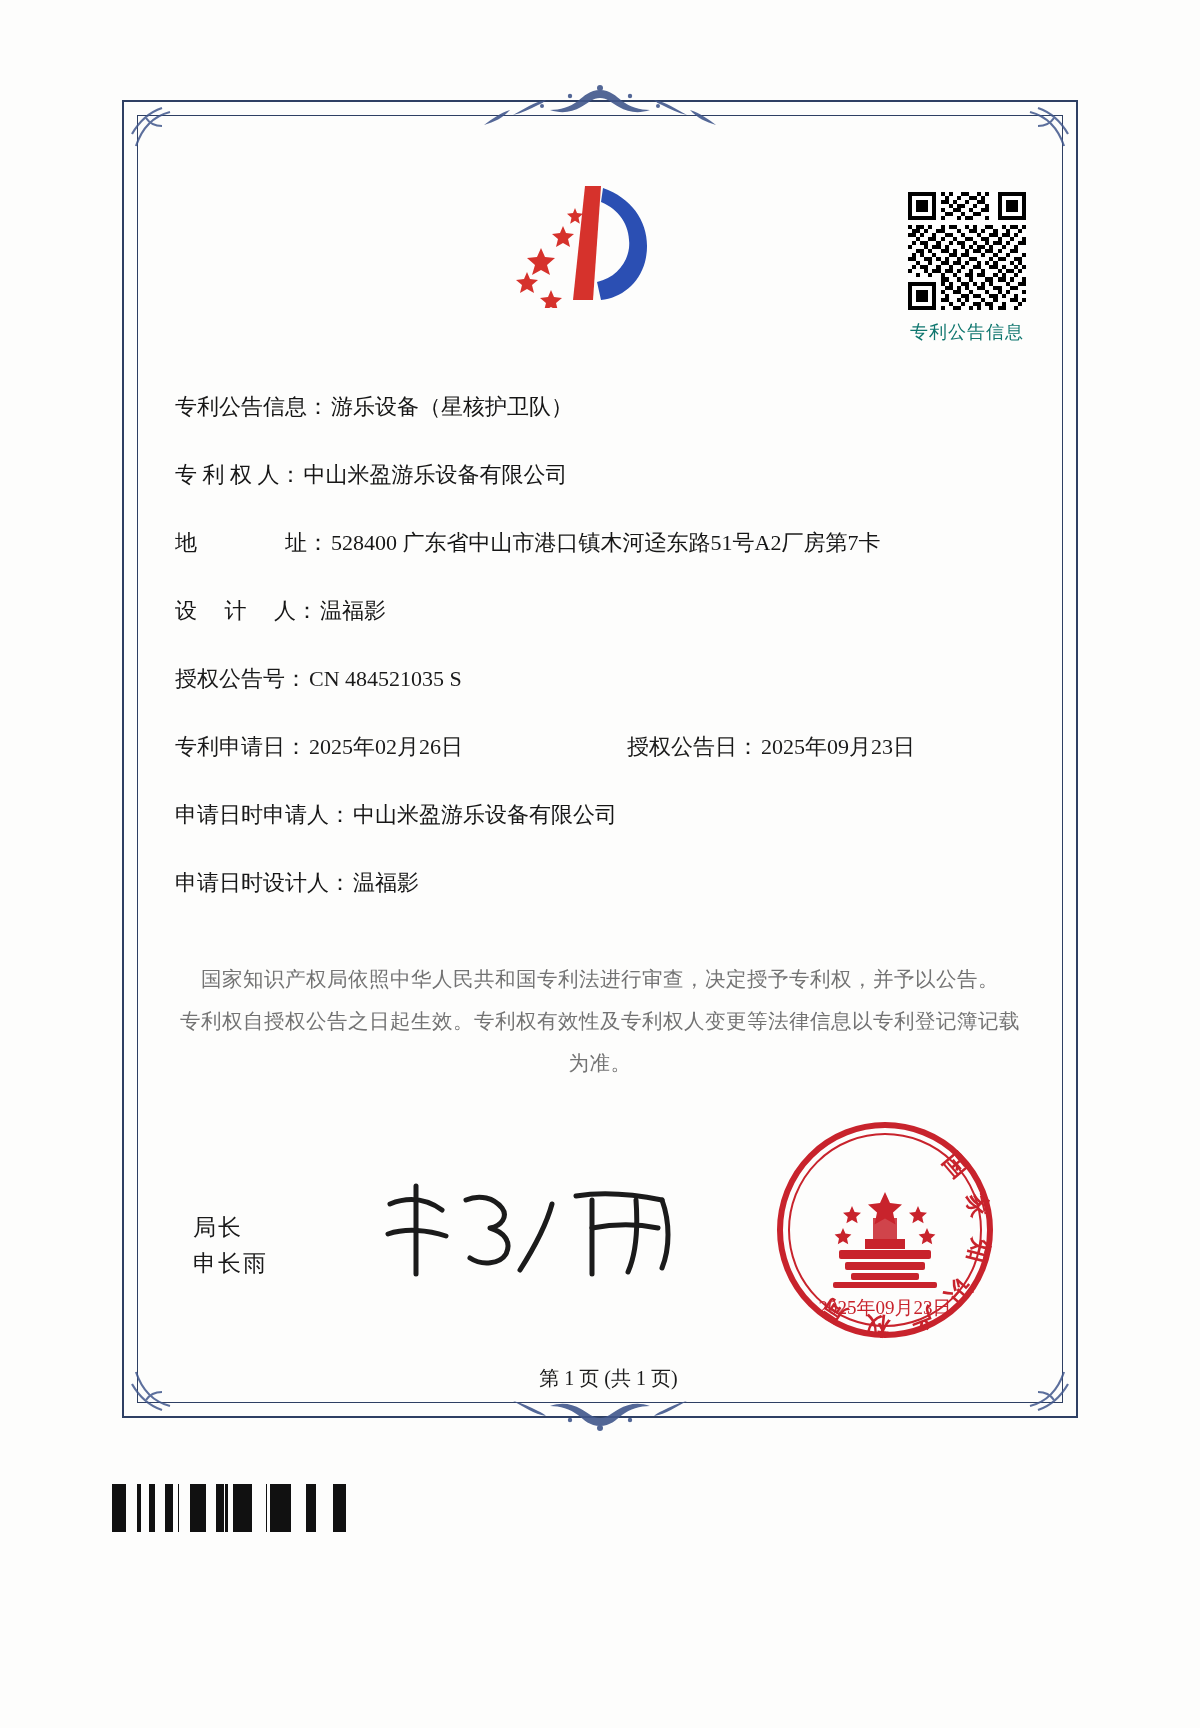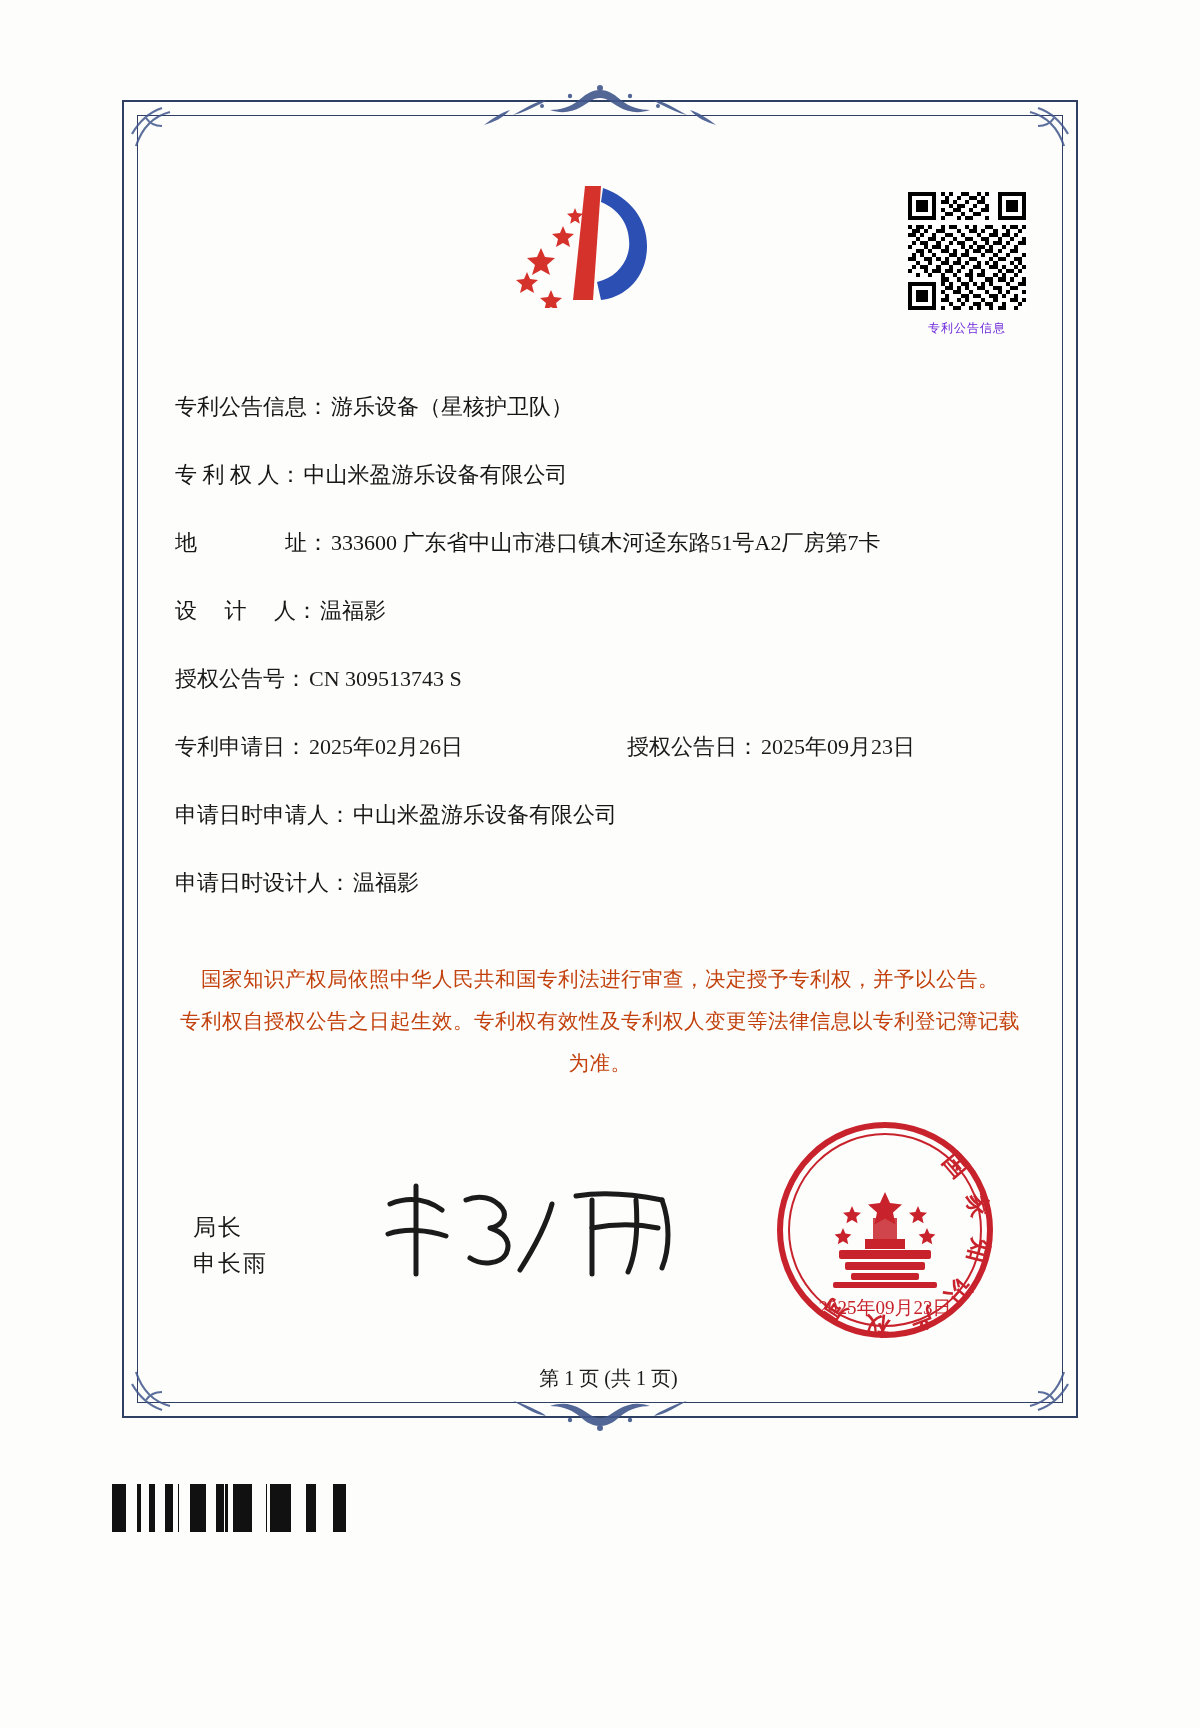--- a/index.html
+++ b/index.html
@@ -76,24 +76,24 @@
     right:-8px;top:42px;
     width:132px;
     text-align:center;
   }
   .qr{
     width:118px;height:118px;
     margin:0 auto;
     image-rendering:pixelated;
   }
   .qr-cap{
-    font-size:12px;
+    font-size:18px;
     letter-spacing:1px;
     margin-top:6px;
-    color:#6d28d9;
+    color:#0f766e;
   }
   .title{
     text-align:center;
     font-size:53px;
     font-weight:700;
     letter-spacing:6px;
     margin-top:62px;
     color:#111;
     font-family:"DejaVu Serif","Liberation Serif",serif;
   }
@@ -122,21 +122,21 @@
   }
   .col-a{width:452px;display:flex;align-items:baseline;}
   .col-b{display:flex;align-items:baseline;}
 
   .declaration{
     margin-top:60px;
     font-size:20.5px;
     line-height:2.05;
     text-align:center;
     letter-spacing:.5px;
-    color:#c2410c;
+    color:#737373;
   }
   .decl-line{display:block;}
 
   .sign-area{
     position:relative;
     height:220px;
     margin-top:34px;
   }
   .director{
     position:absolute;
@@ -492,32 +492,32 @@
         <span class="val">游乐设备（星核护卫队）</span>
       </div>
 
       <div class="row">
         <span class="lbl">专 利 权 人：</span>
         <span class="val">中山米盈游乐设备有限公司</span>
       </div>
 
       <div class="row">
         <span class="lbl">地　　　　址：</span>
-        <span class="val">333600 广东省中山市港口镇木河迳东路51号A2厂房第7卡</span>
+        <span class="val">528400 广东省中山市港口镇木河迳东路51号A2厂房第7卡</span>
       </div>
 
       <div class="row">
         <span class="lbl">设 　计 　人：</span>
         <span class="val">温福影</span>
       </div>
 
       <div class="two-col">
         <div class="col-b">
           <span class="lbl">授权公告号：</span>
-          <span class="val">CN 309513743 S</span>
+          <span class="val">CN 484521035 S</span>
         </div>
       </div>
 
       <div class="two-col">
         <div class="col-a">
           <span class="lbl">专利申请日：</span>
           <span class="val">2025年02月26日</span>
         </div>
         <div class="col-b">
           <span class="lbl">授权公告日：</span>

